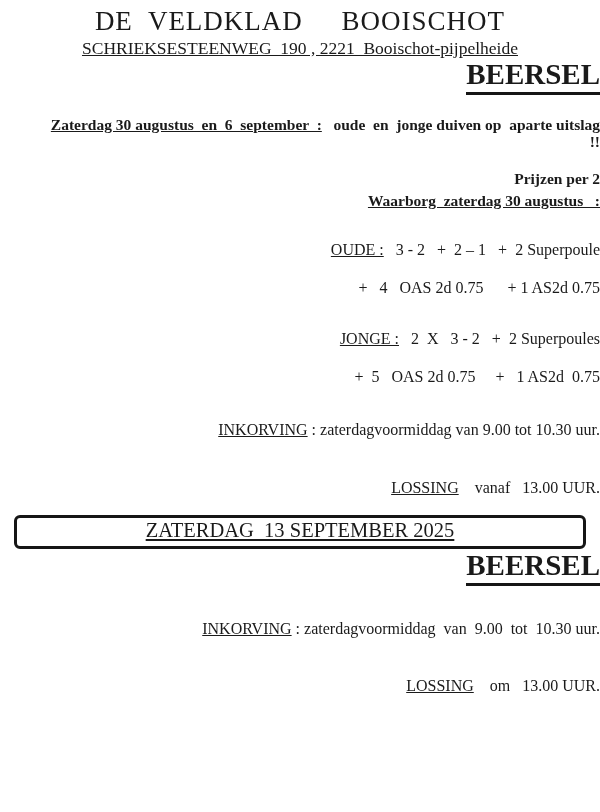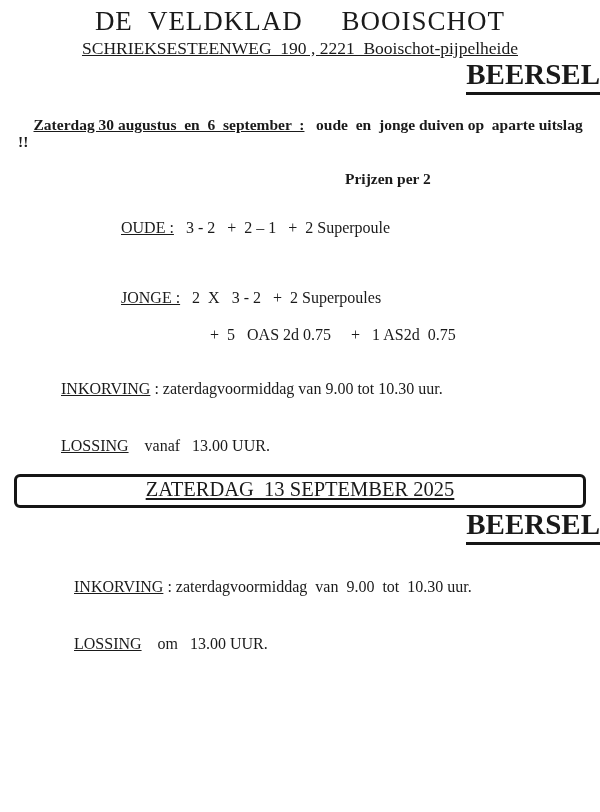--- a/index.html
+++ b/index.html
@@ -7,21 +7,21 @@
     position: relative;
     width: 600px;
     height: 812px;
     background: #ffffff;
     color: #1a1a1a;
     font-family: "Liberation Serif", "DejaVu Serif", serif;
     overflow: hidden;
     box-sizing: border-box;
     padding-top: 7px;
   }
-  .line { white-space: pre-wrap; }
+  .line { white-space: pre-wrap; text-align: right; }
   .u { text-decoration: underline; }
 
   .doc-title {
     text-align: center;
     font-size: 27px;
     line-height: 1.1;
     letter-spacing: 1px;
     margin: 0;
     font-weight: normal;
   }
@@ -101,24 +101,26 @@
 
 
   <div class="race-title">
     <span>BEERSEL</span>
   </div>
 
   <div class="bold-line line">
     <span class="u">Zaterdag 30 augustus  en  6  september  :</span><span>   oude  en  jonge duiven op  aparte uitslag  !!</span>
   </div>
   <div class="prijzen-line line">Prijzen per 2</div>
+  <div class="waarborg-line line u">Waarborg  zaterdag 30 augustus   :</div>
 
   <div class="formula oude-1 line">
     <span class="u">OUDE :</span><span>   3 - 2   +  2 – 1   +  2 Superpoule</span>
   </div>
+  <div class="formula oude-2 line">+   4   OAS 2d 0.75      + 1 AS2d 0.75</div>
 
   <div class="formula jonge-1 line">
     <span class="u">JONGE :</span><span>   2  X   3 - 2   +  2 Superpoules</span>
   </div>
   <div class="formula jonge-2 line">+  5   OAS 2d 0.75     +   1 AS2d  0.75</div>
 
   <div class="ink-line s1-ink line">
     <span class="u">INKORVING</span><span> : zaterdagvoormiddag van 9.00 tot 10.30 uur.</span>
   </div>
   <div class="ink-line s1-los line">

